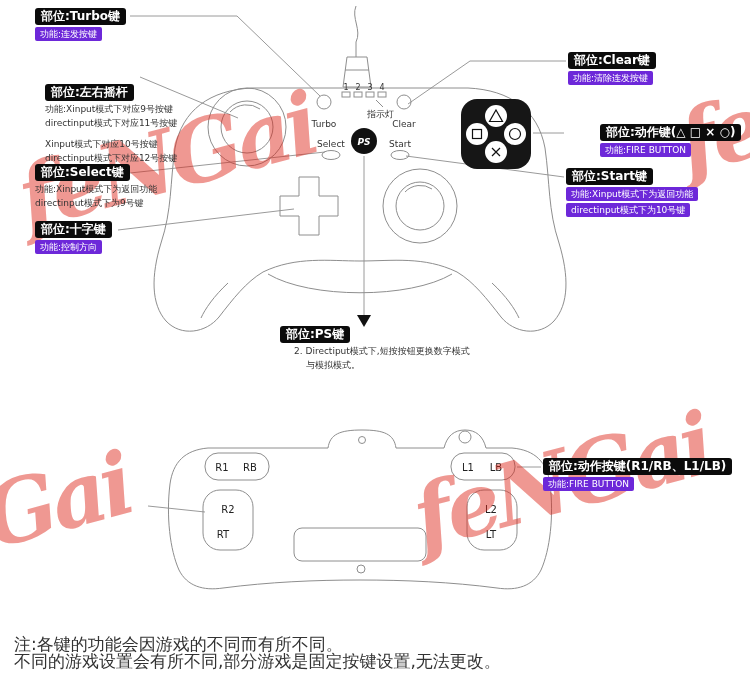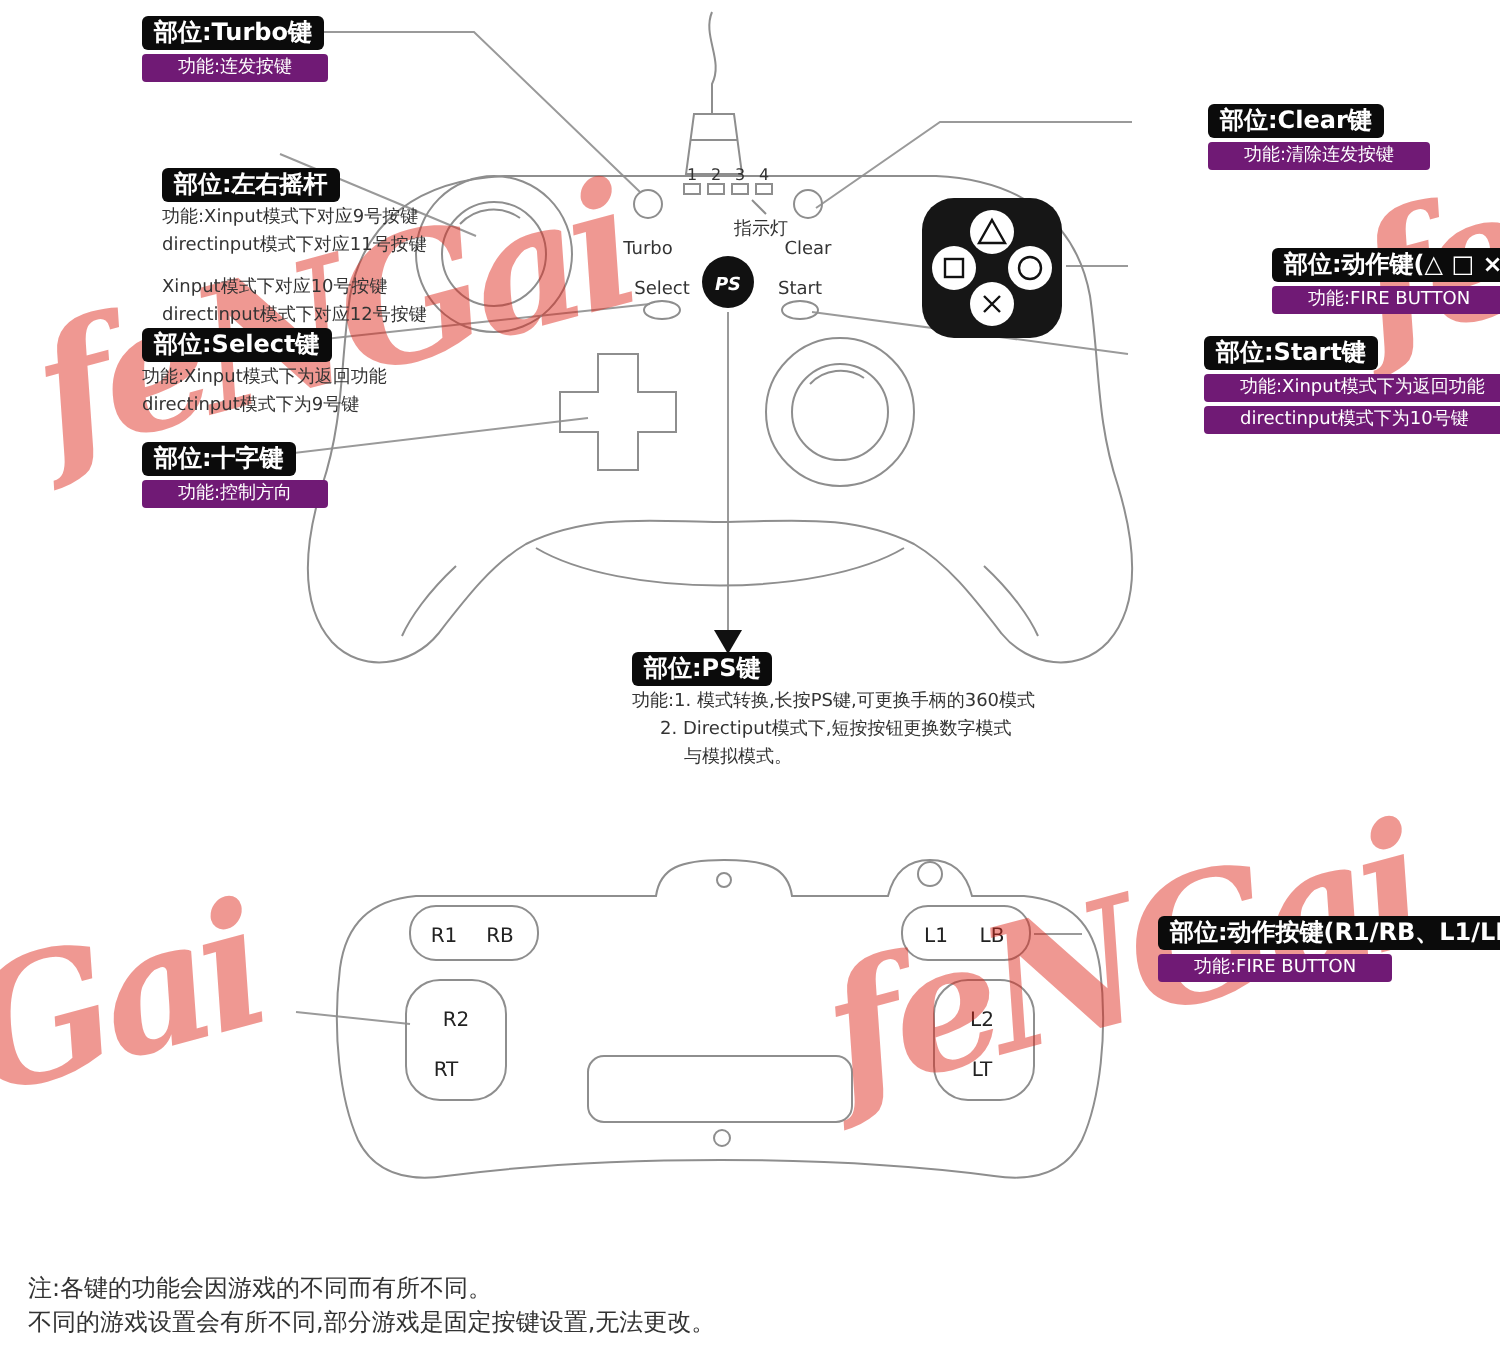--- a/index.html
+++ b/index.html
@@ -3,29 +3,29 @@
 <meta charset="utf-8">
 <style>
   * { margin:0; padding:0; box-sizing:border-box; }
   html,body { background:#fff; }
   .canvas { position:relative; width:750px; height:673px; background:#fff; overflow:hidden;
             font-family:"DejaVu Sans", sans-serif; }
   svg.art { position:absolute; left:0; top:0; z-index:1; }
   .wm { position:absolute; z-index:2; font-family:"DejaVu Serif", serif; font-style:italic;
         font-weight:bold; font-size:86px; letter-spacing:-5px; color:rgba(222,40,28,0.48);
         transform:rotate(-15deg); white-space:nowrap; pointer-events:none; }
-  .callout { position:absolute; z-index:3;margin-left:36px; }
+  .callout { position:absolute; z-index:3; }
   .tag { display:table; background:#0b0b0b; color:#fff; font-size:12px; font-weight:bold;
          line-height:15px; padding:1px 6px; border-radius:3px; white-space:nowrap; }
-  .tag-sm { display:table; background:#701a75; color:#fff; font-size:9px; font-weight:normal;
-            line-height:12px; padding:1px 18px; border-radius:2px; margin-top:2px; white-space:nowrap; }
+  .tag-sm { display:table; background:#6d28d9; color:#fff; font-size:9px; font-weight:normal;
+            line-height:12px; padding:1px 5px; border-radius:2px; margin-top:2px; white-space:nowrap; }
   .desc { font-size:9px; color:#333; line-height:11px; margin-top:3px; white-space:nowrap; }
   .desc.gap { margin-top:10px; }
   .ind1 { padding-left:26px; } .ind2 { padding-left:14px; } .ind3 { padding-left:12px; }
-  .note { position:absolute; z-index:3; left:14px; top:636px; font-size:12px; color:#333; line-height:17px; }
+  .note { position:absolute; z-index:3; left:14px; top:636px; font-size:17px; color:#333; line-height:17px; }
   .lineart { stroke:#8e8e8e; fill:none; stroke-width:1; }
   .connector { stroke:#9a9a9a; fill:none; stroke-width:1; }
   .sym { stroke:#111; stroke-width:1.2; fill:none; }
   text { font-family:"DejaVu Sans", sans-serif; stroke:none; }
   .lbl  { font-size:9px;  fill:#333; }
   .num  { font-size:8px;  fill:#333; }
   .lbl10{ font-size:10px; fill:#222; }
   .pslogo { font-size:9px; fill:#fff; font-weight:bold; font-style:italic; }
 </style>
 </head>
@@ -161,21 +161,20 @@
   </div>
 
   <div class="callout" style="left:566px; top:168px">
     <div class="tag">部位:Start键</div>
     <div class="tag-sm">功能:Xinput模式下为返回功能</div>
     <div class="tag-sm">directinput模式下为10号键</div>
   </div>
 
   <div class="callout" style="left:280px; top:326px">
     <div class="tag">部位:PS键</div>
-    <div class="desc">功能:1. 模式转换,长按PS键,可更换手柄的360模式</div>
     <div class="desc ind2">2. Directiput模式下,短按按钮更换数字模式</div>
     <div class="desc ind1">与模拟模式。</div>
   </div>
 
   <div class="callout" style="left:543px; top:458px">
     <div class="tag">部位:动作按键(R1/RB、L1/LB)</div>
     <div class="tag-sm">功能:FIRE BUTTON</div>
   </div>
 
 

